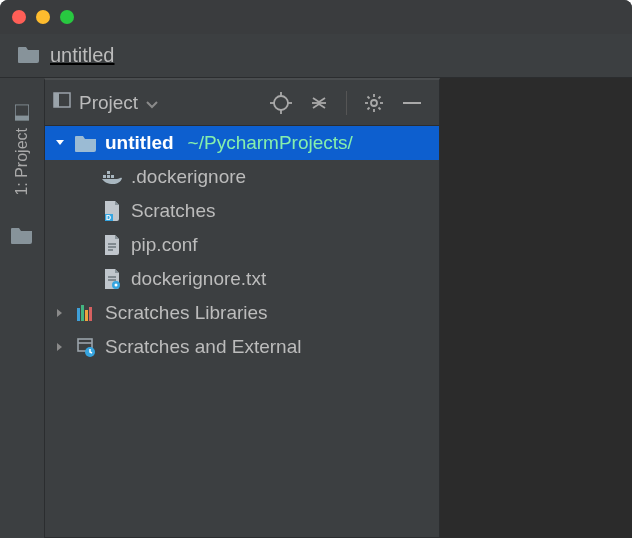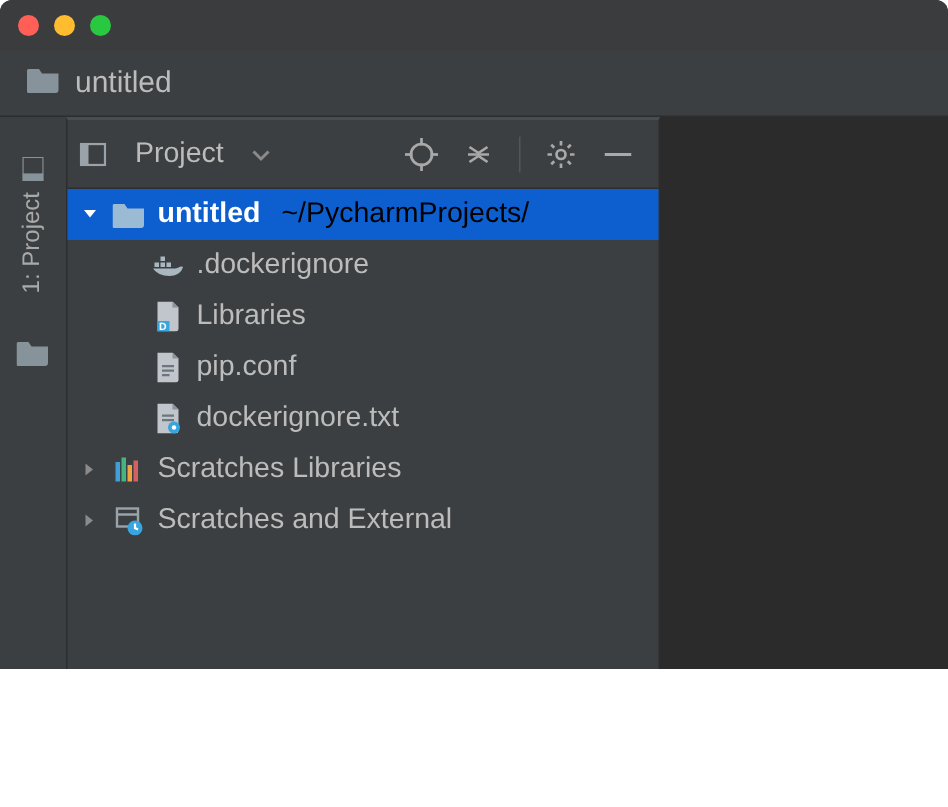--- a/index.html
+++ b/index.html
@@ -6,24 +6,25 @@
   body {
     width: 632px;
     height: 538px;
     background: #fff;
     font-family: -apple-system, "Helvetica Neue", Arial, sans-serif;
     overflow: hidden;
   }
   .window {
     position: absolute;
     left: 0; top: 0;
-    width: 632px; height: 446px;
+    width: 632px; height: 538px;
     background: #3c3f41;
     border-radius: 8px 8px 0 0;
     overflow: hidden;
+    text-decoration: underline;
   }
   .titlebar {
     height: 34px;
     background: #3a3c3e;
     display: flex;
     align-items: center;
     padding: 0 12px;
   }
   .traffic { display: flex; gap: 10px; }
   .tl { width: 14px; height: 14px; border-radius: 50%; }
@@ -82,22 +83,21 @@
   .panel-header {
     height: 46px;
     display: flex;
     align-items: center;
     padding: 0 10px 0 8px;
     border-bottom: 1px solid #2b2d2f;
     gap: 4px;
   }
   .panel-title {
     display: flex;
-    align-items: center;
-    gap: 19px;
+    gap: 8px;
     color: #bcbcbc;
     font-size: 19px;
     cursor: pointer;
   }
   .panel-title .chev { color: #8a8a8a; }
   .panel-header .spacer { flex: 1; }
   .tool-btn {
     width: 34px; height: 34px;
     display: flex; align-items: center; justify-content: center;
     cursor: pointer;
@@ -109,21 +109,21 @@
     display: flex;
     align-items: center;
     height: 34px;
     padding-left: 8px;
     gap: 8px;
     cursor: pointer;
     white-space: nowrap;
     overflow: hidden;
   }
   .row.selected { background: #0d5fcf; color: #fff; }
-  .row.selected .muted { color: #000000; }
+  .row.selected .muted { color: #86efac; }
   .arrow { width: 14px; display: inline-flex; justify-content: center; color: #8a8a8a; }
   .row.selected .arrow { color: #fff; }
   .indent1 { padding-left: 56px; text-align: right; }
   .label { }
   .bold { font-weight: 600; }
   .muted { color: #888888; margin-left: 6px; }
   .icon { width: 22px; display: inline-flex; justify-content: center; }
 
   .editor {
     flex: 1;
@@ -254,21 +254,21 @@
 
         <div class="row indent1">
           <span class="icon">
             <svg width="18" height="20" viewBox="0 0 18 20">
                 <path fill="#c0c6cc" d="M2 0h10l4 4v14a2 2 0 0 1-2 2H2V0z"></path>
                 <path fill="#88939a" d="M12 0v4h4z"></path>
                 <rect x="2" y="13" width="8" height="7" fill="#36a5e0"></rect>
                 <text x="3" y="19" font-size="7" font-family="Arial" fill="#fff" font-weight="bold">D</text>
               </svg>
           </span>
-          <span class="label">Libraries</span>
+          <span class="label">Scratches</span>
         </div>
 
         <div class="row indent1">
           <span class="icon">
             <svg width="18" height="20" viewBox="0 0 18 20">
                 <path fill="#c0c6cc" d="M2 0h10l4 4v14a2 2 0 0 1-2 2H2V0z"></path>
                 <path fill="#88939a" d="M12 0v4h4z"></path>
                 <line x1="5" y1="9" x2="13" y2="9" stroke="#6d767d" stroke-width="1.5"></line>
                 <line x1="5" y1="12" x2="13" y2="12" stroke="#6d767d" stroke-width="1.5"></line>
                 <line x1="5" y1="15" x2="10" y2="15" stroke="#6d767d" stroke-width="1.5"></line>

